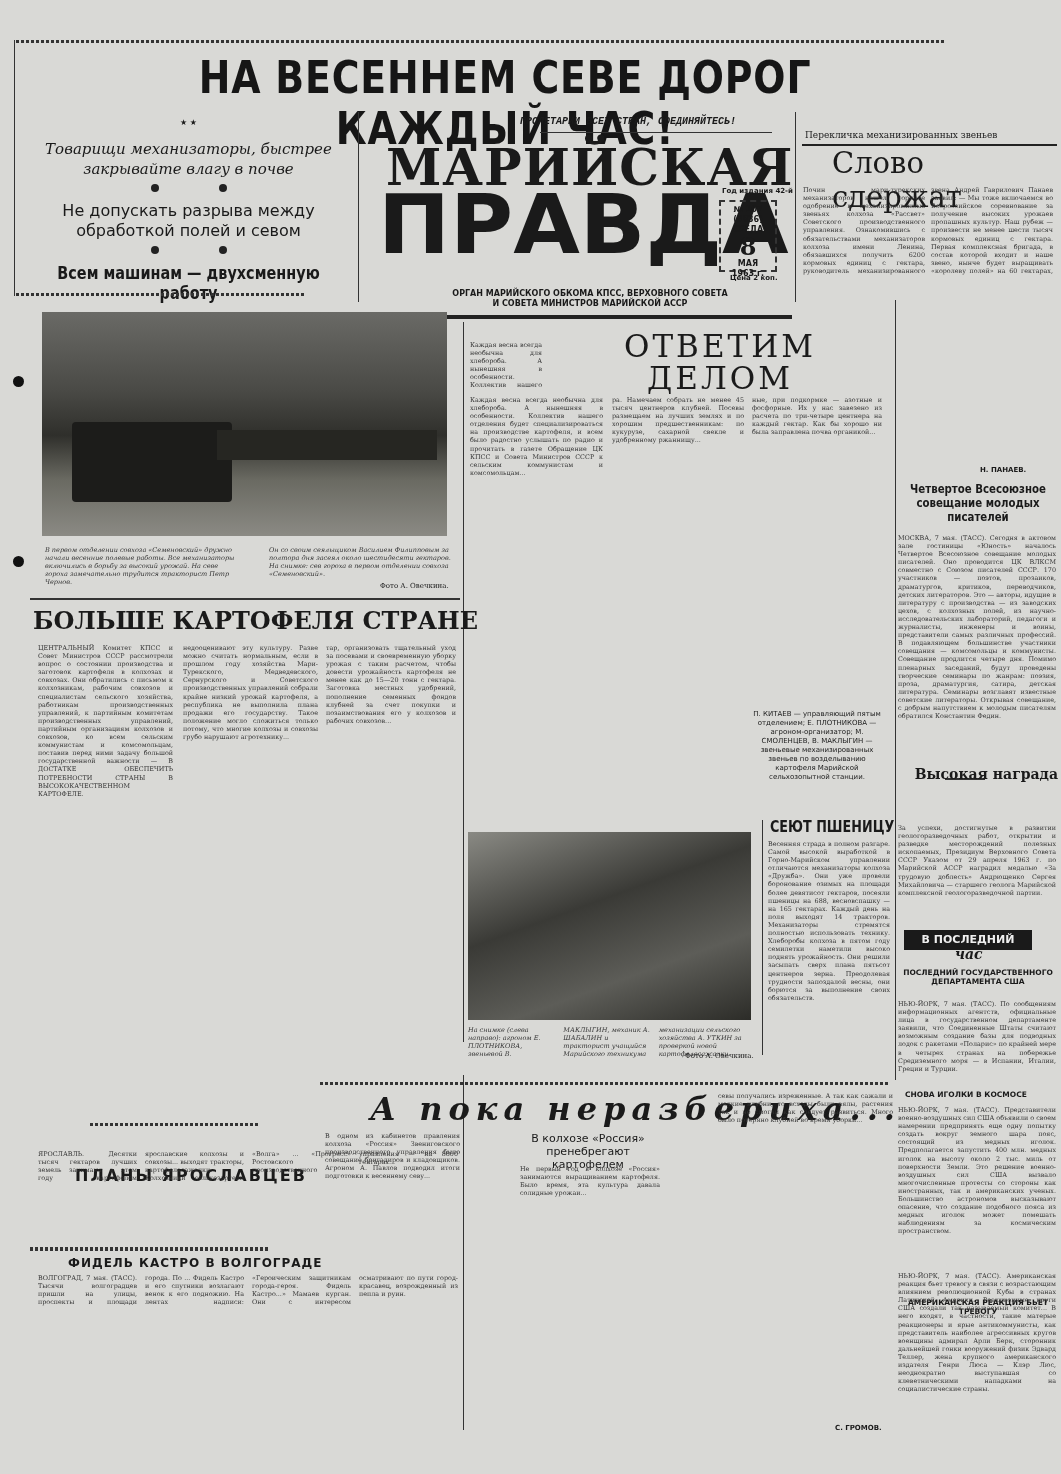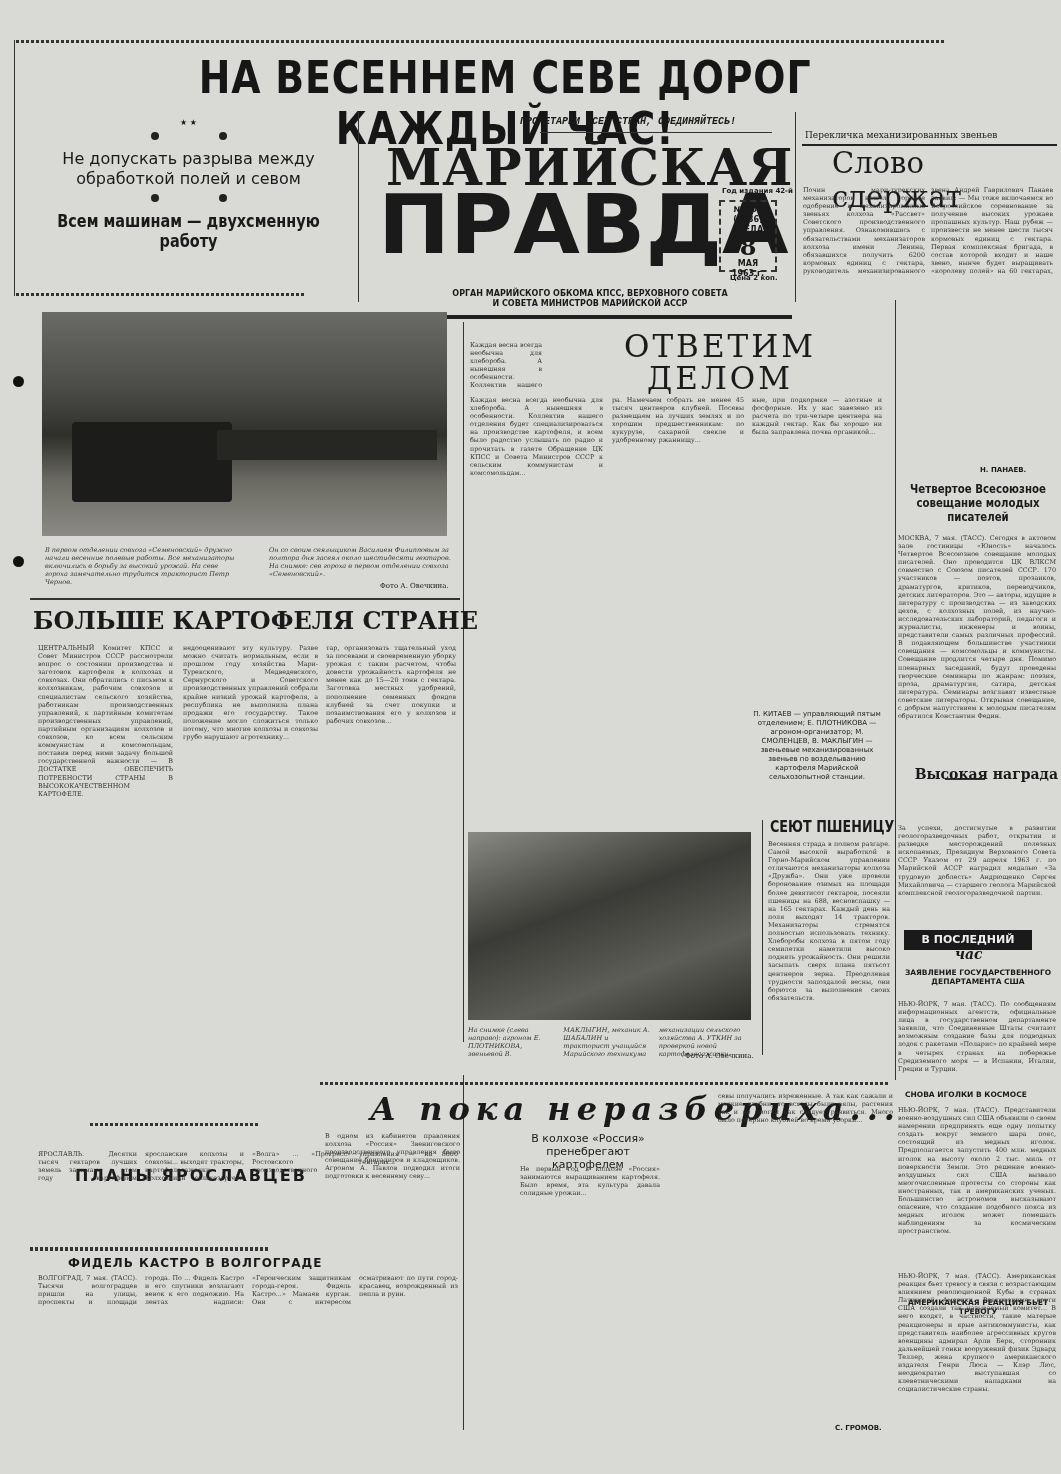--- a/index.html
+++ b/index.html
@@ -35,20 +35,21 @@
 <div class="punch" style="left:13px;top:556px;"></div>
 
 <div class="wavy" style="left:16px;top:40px;width:460px;"></div>
 <div class="wavy" style="left:476px;top:40px;width:470px;"></div>
 <div class="vline" style="left:14px;top:40px;height:256px;"></div>
 
 <div class="banner">НА ВЕСЕННЕМ СЕВЕ ДОРОГ КАЖДЫЙ ЧАС!</div>
 
 <div class="slogan-box">
   <div style="font-size:8px;">★ ★</div>
+  <div class="slogan1">Товарищи механизаторы, быстрее закрывайте влагу в почве</div>
   <div><span class="dot"></span><span class="dot"></span></div>
   <div class="slogan2">Не допускать разрыва между обработкой полей и севом</div>
   <div><span class="dot"></span><span class="dot"></span></div>
   <div class="slogan3">Всем машинам — двухсменную работу</div>
 </div>
 <div class="wavy" style="left:16px;top:293px;width:290px;"></div>
 
 <div class="vline" style="left:358px;top:112px;height:190px;"></div>
 <div class="vline" style="left:795px;top:112px;height:190px;"></div>
 
@@ -81,21 +82,21 @@
 
 <div class="abs heading-bold" style="left:898px;top:482px;width:160px;text-align:center;font-size:12px;line-height:14px;transform:scaleX(0.85);">Четвертое Всесоюзное совещание молодых писателей</div>
 <div class="txt-block col-text" style="left:898px;top:534px;width:158px;height:232px;overflow:hidden;">МОСКВА, 7 мая. (ТАСС). Сегодня в актовом зале гостиницы «Юность» началось Четвертое Всесоюзное совещание молодых писателей. Оно проводится ЦК ВЛКСМ совместно с Союзом писателей СССР. 170 участников — поэтов, прозаиков, драматургов, критиков, переводчиков, детских литераторов. Это — авторы, идущие в литературу с производства — из заводских цехов, с колхозных полей, из научно-исследовательских лабораторий, педагоги и журналисты, инженеры и воины, представители самых различных профессий. В подавляющем большинстве участники совещания — комсомольцы и коммунисты. Совещание продлится четыре дня. Помимо пленарных заседаний, будут проведены творческие семинары по жанрам: поэзия, проза, драматургия, сатира, детская литература. Семинары возглавят известные советские литераторы. Открывая совещание, с добрым напутствием к молодым писателям обратился Константин Федин.</div>
 
 <div class="abs" style="left:945px;top:778px;width:40px;height:2px;background:#333;"></div>
 <div class="abs h-serif" style="left:898px;top:766px;width:160px;text-align:right;font-weight:bold;font-size:14px;line-height:17px;">Высокая награда</div>
 <div class="txt-block col-text" style="left:898px;top:824px;width:158px;height:84px;overflow:hidden;">За успехи, достигнутые в развитии геологоразведочных работ, открытии и разведке месторождений полезных ископаемых, Президиум Верховного Совета СССР Указом от 29 апреля 1963 г. по Марийской АССР наградил медалью «За трудовую доблесть» Андрющенко Сергея Михайловича — старшего геолога Марийской комплексной геологоразведочной партии.</div>
 
 <div class="abs" style="left:904px;top:930px;width:128px;height:20px;background:#1a1a1a;color:#eee;text-align:center;font-family:'DejaVu Sans',sans-serif;font-weight:bold;font-size:11px;line-height:20px;">В ПОСЛЕДНИЙ</div>
 <div class="abs" style="left:955px;top:946px;font-style:italic;font-weight:bold;font-size:14px;">час</div>
-<div class="abs heading-bold" style="left:898px;top:968px;width:160px;text-align:center;font-size:7.5px;line-height:9px;">ЗАЯВЛЕНИЕ ГОСУДАРСТВЕННОГО ДЕПАРТАМЕНТА США</div>
+<div class="abs heading-bold" style="left:898px;top:968px;width:160px;text-align:center;font-size:7.5px;line-height:9px;">ПОСЛЕДНИЙ ГОСУДАРСТВЕННОГО ДЕПАРТАМЕНТА США</div>
 <div class="txt-block col-text" style="left:898px;top:1000px;width:158px;height:84px;overflow:hidden;">НЬЮ-ЙОРК, 7 мая. (ТАСС). По сообщениям информационных агентств, официальные лица в государственном департаменте заявили, что Соединенные Штаты считают возможным создание базы для подводных лодок с ракетами «Поларис» по крайней мере в четырех странах на побережье Средиземного моря — в Испании, Италии, Греции и Турции.</div>
 <div class="abs heading-bold" style="left:905px;top:1090px;font-size:7.5px;">СНОВА ИГОЛКИ В КОСМОСЕ</div>
 <div class="txt-block col-text" style="left:898px;top:1106px;width:158px;height:133px;overflow:hidden;">НЬЮ-ЙОРК, 7 мая. (ТАСС). Представители военно-воздушных сил США объявили о своем намерении предпринять еще одну попытку создать вокруг земного шара пояс, состоящий из медных иголок. Предполагается запустить 400 млн. медных иголок на высоту около 2 тыс. миль от поверхности Земли. Это решение военно-воздушных сил США вызвало многочисленные протесты со стороны как иностранных, так и американских ученых. Большинство астрономов высказывают опасение, что создание подобного пояса из медных иголок может помешать наблюдениям за космическим пространством.</div>
 <div class="abs heading-bold" style="left:898px;top:1250px;width:160px;text-align:center;font-size:7.5px;line-height:9px;margin-top:48px;">АМЕРИКАНСКАЯ РЕАКЦИЯ БЬЕТ ТРЕВОГУ</div>
 <div class="txt-block col-text" style="left:898px;top:1272px;width:158px;height:152px;overflow:hidden;">НЬЮ-ЙОРК, 7 мая. (ТАСС). Американская реакция бьет тревогу в связи с возрастающим влиянием революционной Кубы в странах Латинской Америки. Реакционные круги США создали так называемый комитет... В него входят, в частности, такие матерые реакционеры и ярые антикоммунисты, как представитель наиболее агрессивных кругов военщины адмирал Арли Берк, сторонник дальнейшей гонки вооружений физик Эдвард Теллер, жена крупного американского издателя Генри Люса — Клэр Люс, неоднократно выступавшая со клеветническими нападками на социалистические страны.</div>
 
 <div class="photo" style="left:42px;top:312px;width:405px;height:224px;">
   <div class="abs" style="left:30px;top:110px;width:160px;height:80px;background:#1c1c1a;border-radius:4px;"></div>
   <div class="abs" style="left:175px;top:118px;width:220px;height:30px;background:#262622;"></div>
 </div>

